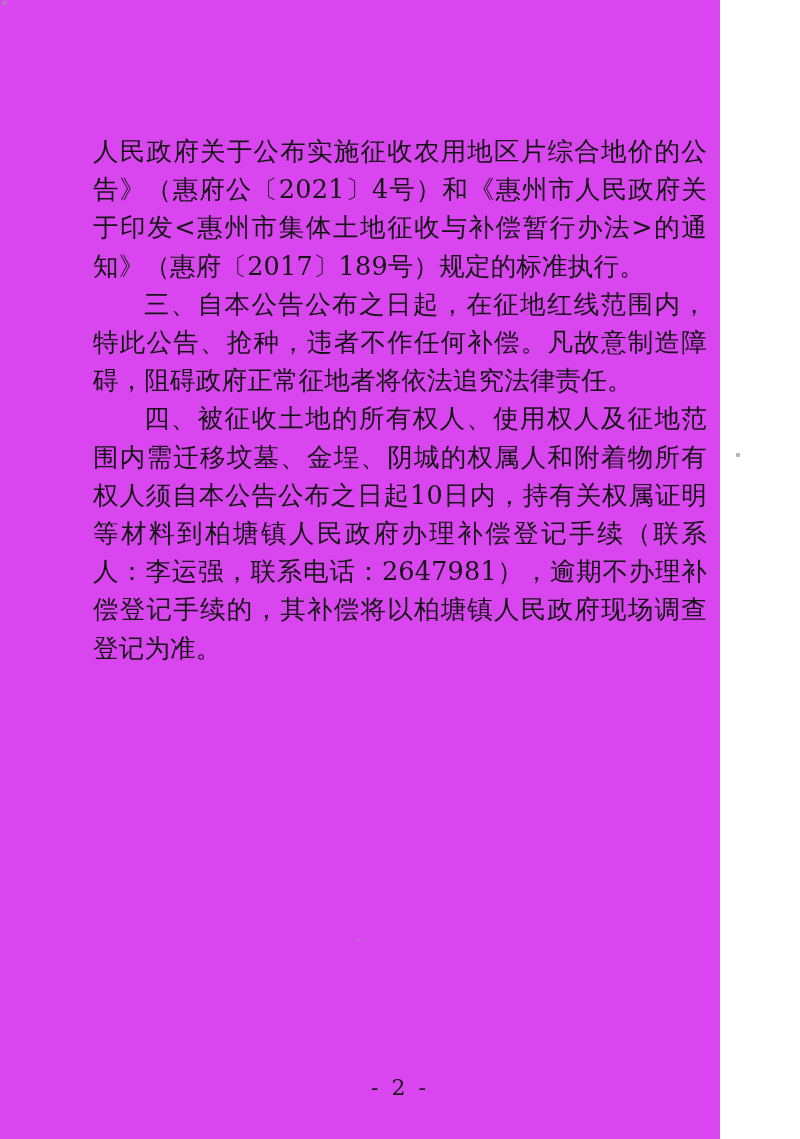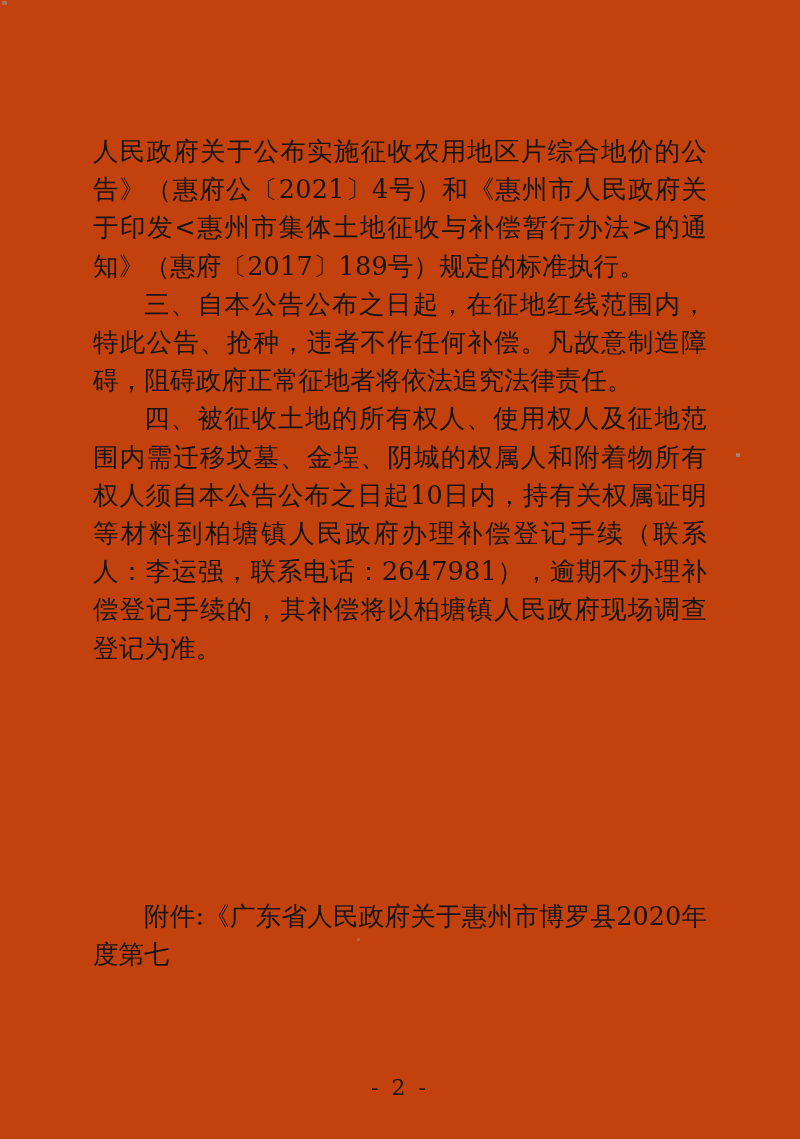--- a/index.html
+++ b/index.html
@@ -12,23 +12,23 @@
     height: 1139px;
     position: relative;
     font-family: "DejaVu Serif", "Liberation Serif", serif;
     color: #111111;
     overflow: hidden;
   }
 
   #page {
     position: absolute;
     left: 0; top: 0;
-    width: 800px;
+    width: 720px;
     height: 1139px;
-    background: #c2410c;
+    background: #d946ef;
   }
 
   
   #body-text {
     position: absolute;
     left: 93px;
     top: 132px;
     width: 614px;
   }
 
@@ -115,21 +115,20 @@
     <p class="para cont">人民政府关于公布实施征收农用地区片综合地价的公告》（惠府公〔2021〕4号）和《惠州市人民政府关于印发&lt;惠州市集体土地征收与补偿暂行办法&gt;的通知》（惠府〔2017〕189号）规定的标准执行。</p>
 
     <p class="para indent">三、自本公告公布之日起，在征地红线范围内，特此公告、抢种，违者不作任何补偿。凡故意制造障碍，阻碍政府正常征地者将依法追究法律责任。</p>
 
     <p class="para indent">四、被征收土地的所有权人、使用权人及征地范围内需迁移坟墓、金埕、阴城的权属人和附着物所有权人须自本公告公布之日起10日内，持有关权属证明等材料到柏塘镇人民政府办理补偿登记手续（联系人：李运强，联系电话：2647981），逾期不办理补偿登记手续的，其补偿将以柏塘镇人民政府现场调查登记为准。</p>
 
 
   </div>
 
   <div id="attachment">
-    <p class="attach-line-1">附件:《广东省人民政府关于惠州市博罗县2020年度第七</p>
   </div>
 
   <div id="page-footer">- 2 -</div>
 
   <div class="speck" id="speck-right"></div>
   <div class="speck" id="speck-corner"></div>
   <div class="speck" id="speck-bottom"></div>
 
 </div>
 

